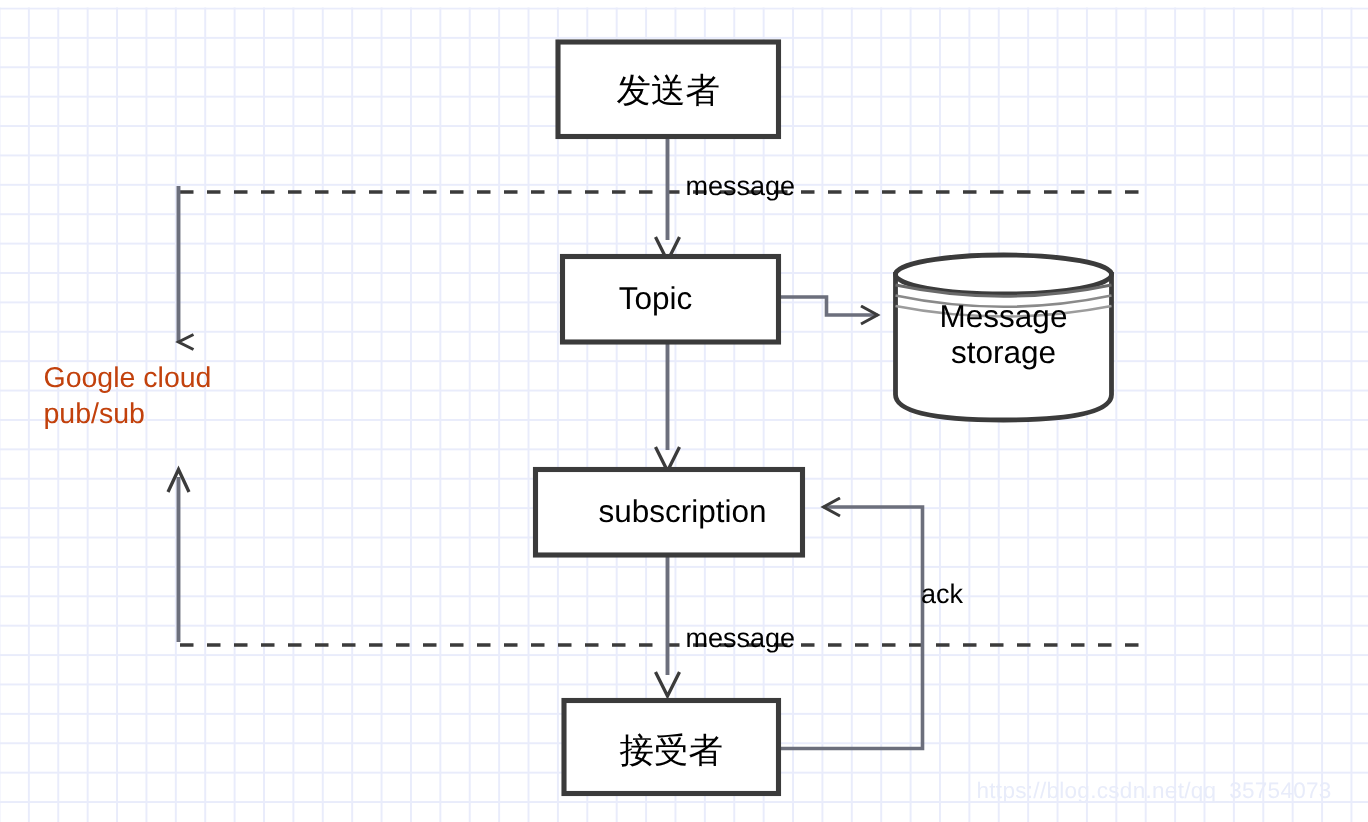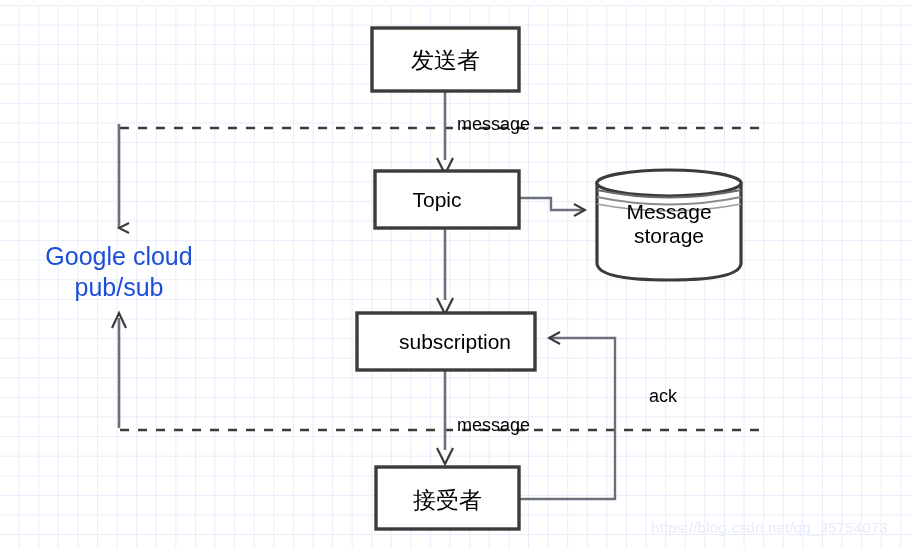--- a/index.html
+++ b/index.html
@@ -50,23 +50,22 @@
   .box-label { font-size: 21px; }
   .cjk-label { font-size: 23px; }
   .edge-label {
     position: absolute;
     color: #000000;
     font-size: 18px;
     background: transparent;
   }
   .side-label {
     position: absolute;
-    color: #1d4ed8;
-    font-size: 25px;
-    text-align: center;
+    color: #c2410c;
+    font-size: 19px;
     line-height: 1.25;
     white-space: pre-line;
   }
   #watermark {
     position: absolute;
     left: 651px;
     top: 519px;
     font-size: 15px;
     color: #e8ecfa;
     letter-spacing: 0.2px;
@@ -140,20 +139,20 @@
 storage</div>
 
   <div class="node-label box-label" style="left:357px; top:330px; width:196px;">subscription</div>
 
   <div class="node-label cjk-label" style="left:376px; top:487px; width:143px;">接受者</div>
 
   <div class="edge-label" style="left:457px; top:114px;">message</div>
 
   <div class="edge-label" style="left:457px; top:415px;">message</div>
 
-  <div class="edge-label" style="left:649px; top:386px;">ack</div>
+  <div class="edge-label" style="left:614px; top:386px;">ack</div>
 
   <div class="side-label" style="left:29px; top:241px; width:180px;">Google cloud
 pub/sub</div>
 
   <div id="watermark">https://blog.csdn.net/qq_35754073</div>
 
 </div>
 
 </body></html>

